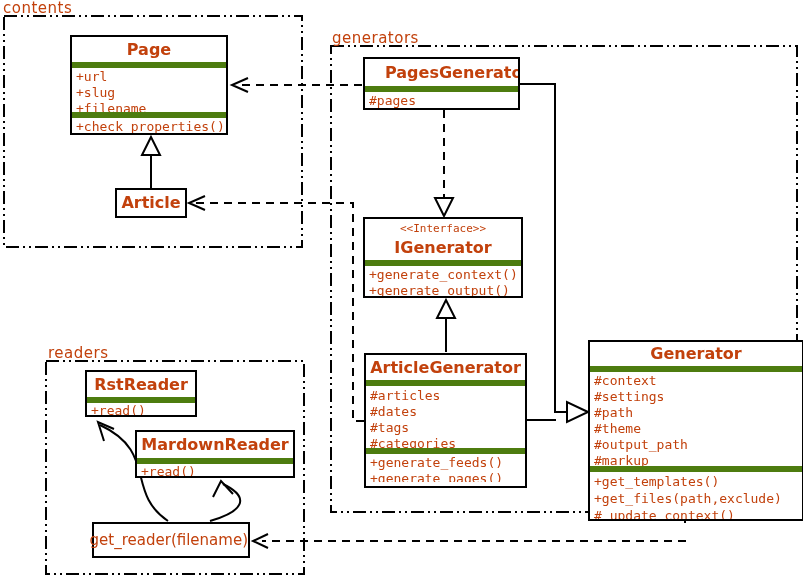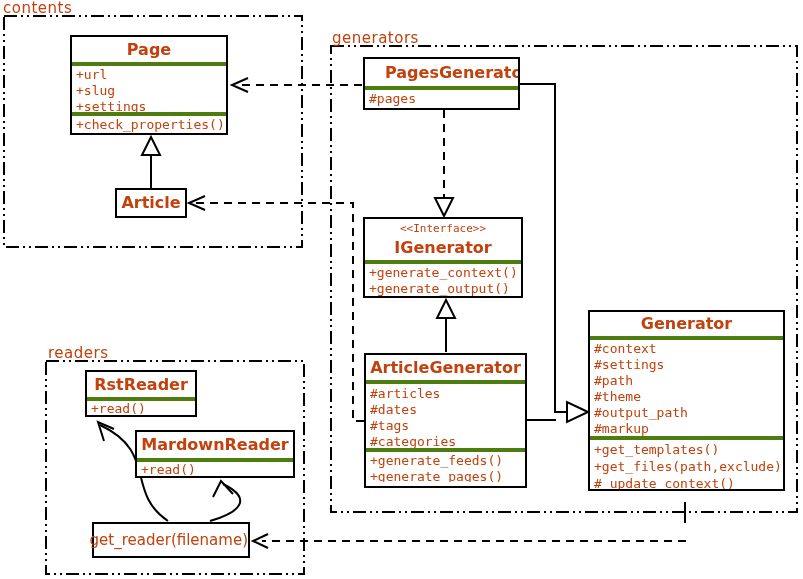--- a/index.html
+++ b/index.html
@@ -17,21 +17,21 @@
   }
   .cls .title{
     font-weight:bold;text-align:center;font-size:16px;
     white-space:nowrap;overflow:hidden;
   }
   .cls .stereotype{
     font-family:"DejaVu Sans Mono",monospace;font-weight:normal;
     font-size:11px;text-align:center;white-space:nowrap;
   }
   .comp{
-    border-top:4px solid #4d7c0f;box-sizing:border-box;
+    border-top:6px solid #4d7c0f;box-sizing:border-box;
     font-family:"DejaVu Sans Mono",monospace;font-size:13px;
     padding:1px 3px 0 4px;overflow:hidden;
   }
   .row{line-height:16px;white-space:pre;}
   .plainbox{
     position:absolute;background:#fff;border:2px solid #000;
     box-sizing:border-box;display:flex;align-items:center;justify-content:flex-end;
     font-size:15px;white-space:nowrap;z-index:2;
   }
   .wire{fill:none;stroke:#000;stroke-width:2;}
@@ -101,21 +101,21 @@
 
   <div class="pkg-label" style="left:3px;top:1px;">contents</div>
   <div class="pkg-label" style="left:332px;top:31px;">generators</div>
   <div class="pkg-label" style="left:48px;top:346px;">readers</div>
 
   <div class="cls" style="left:70px;top:35px;width:158px;height:100px;">
     <div class="title" style="line-height:25px;height:25px;">Page</div>
     <div class="comp" style="height:50px;">
       <div class="row">+url</div>
       <div class="row">+slug</div>
-      <div class="row">+settings</div>
+      <div class="row">+filename</div>
     </div>
     <div class="comp" style="height:21px;">
       <div class="row">+check_properties()</div>
     </div>
   </div>
 
   <div class="cls" style="left:115px;top:188px;width:72px;height:30px;">
     <div class="title" style="line-height:26px;height:26px;">Article</div>
   </div>
 
@@ -144,21 +144,21 @@
       <div class="row">#dates</div>
       <div class="row">#tags</div>
       <div class="row">#categories</div>
     </div>
     <div class="comp" style="height:34px;">
       <div class="row">+generate_feeds()</div>
       <div class="row">+generate_pages()</div>
     </div>
   </div>
 
-  <div class="cls" style="left:588px;top:310px;width:197px;height:181px;">
+  <div class="cls" style="left:588px;top:340px;width:216px;height:181px;">
     <div class="title" style="line-height:24px;height:24px;">Generator</div>
     <div class="comp" style="height:100px;">
       <div class="row">#context</div>
       <div class="row">#settings</div>
       <div class="row">#path</div>
       <div class="row">#theme</div>
       <div class="row">#output_path</div>
       <div class="row">#markup</div>
     </div>
     <div class="comp" style="height:53px;">

